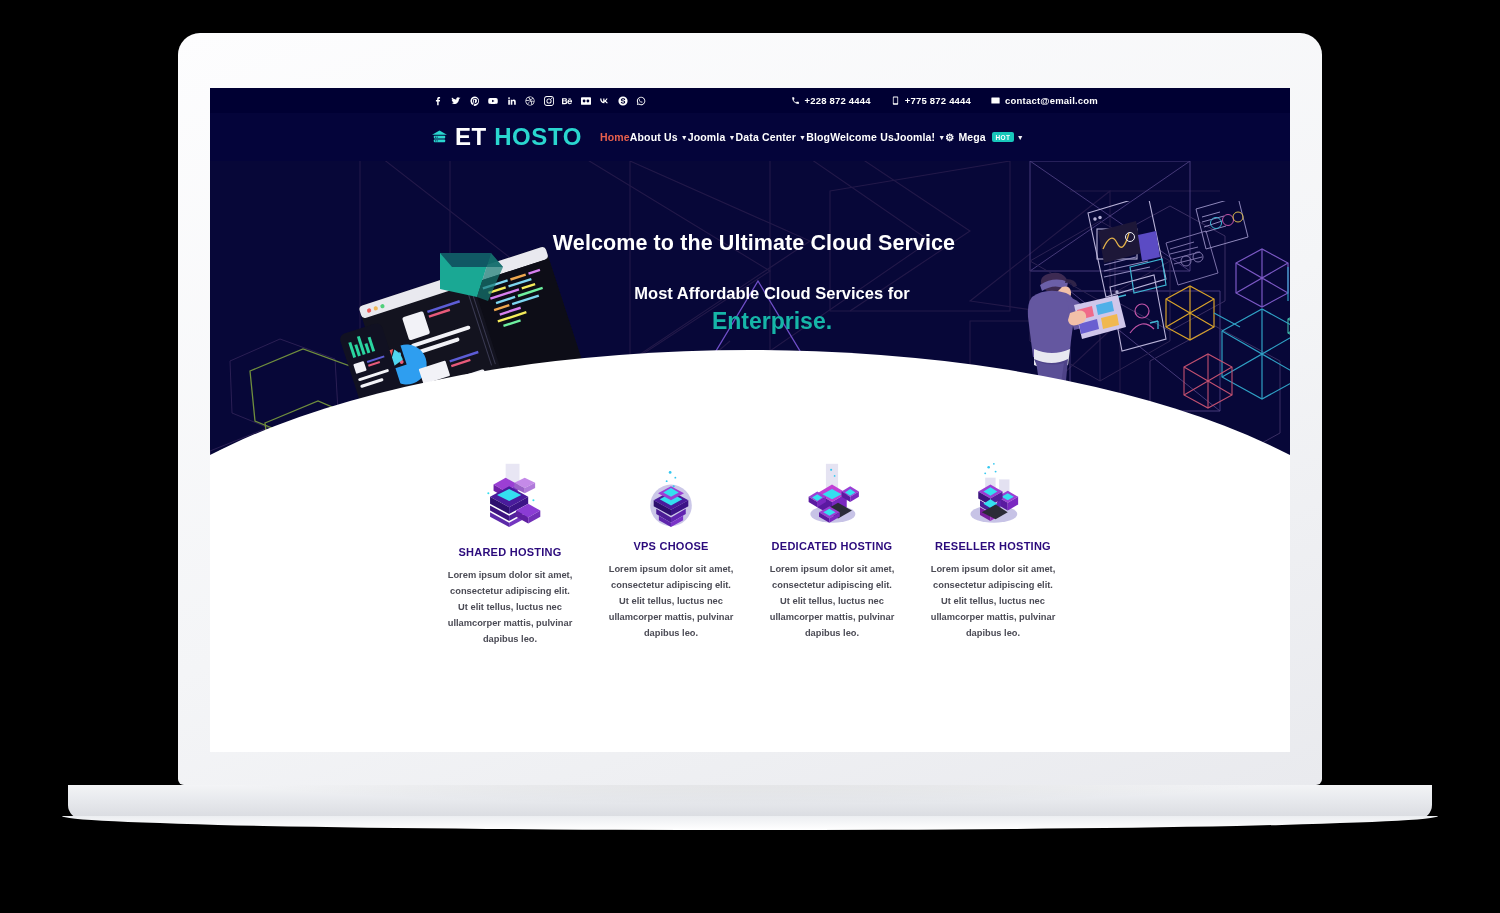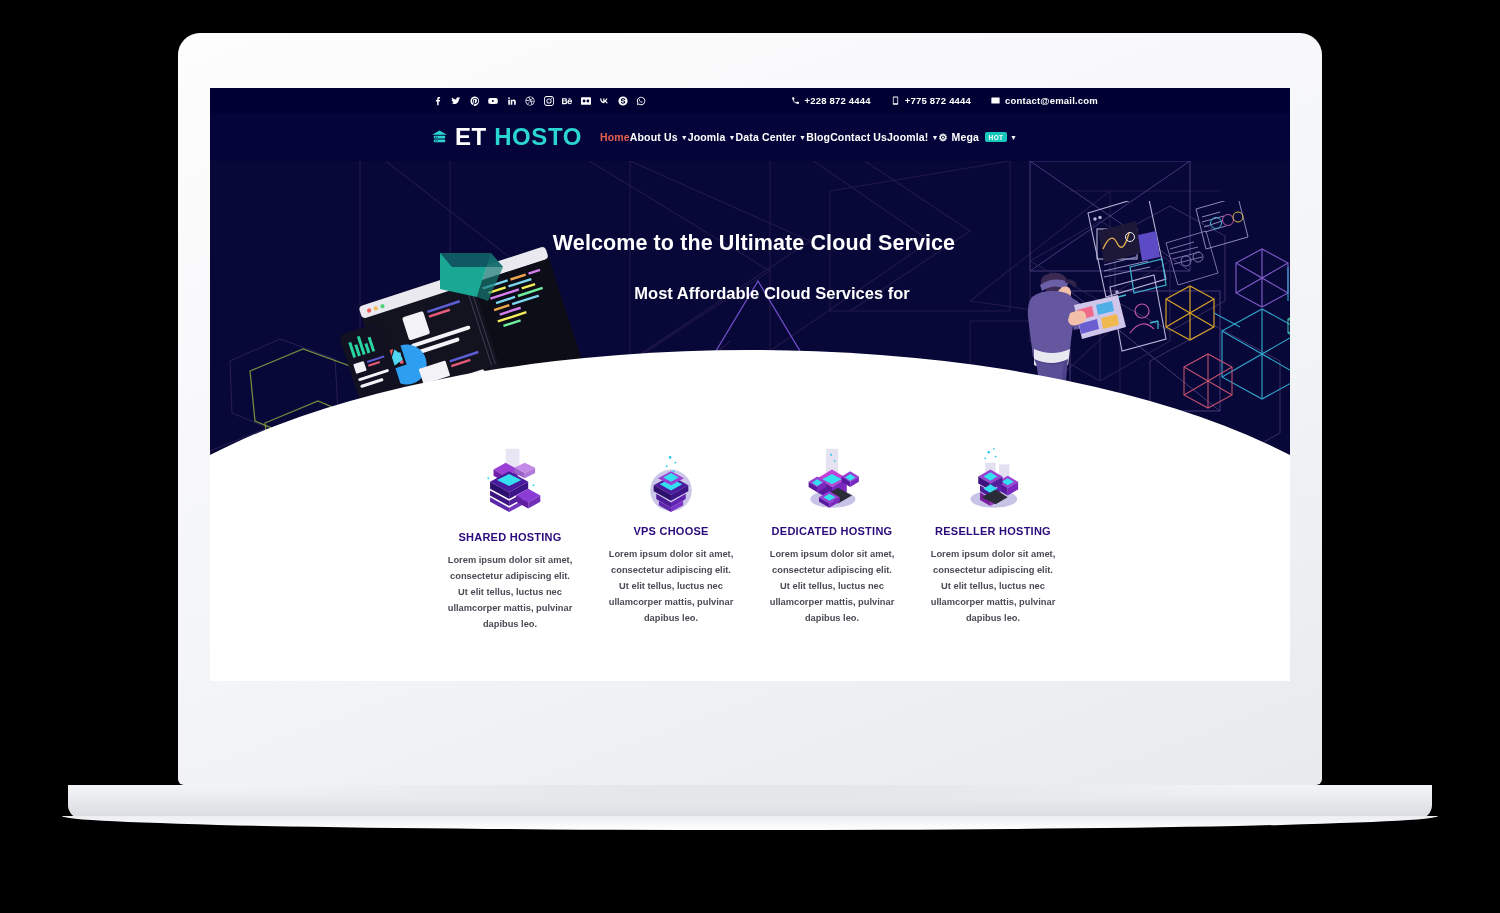--- a/index.html
+++ b/index.html
@@ -29,21 +29,21 @@
     background:linear-gradient(180deg,#dcdee3,#eef0f3);border-radius:0 0 8px 8px;
   }
   .laptop-foot{
     position:absolute;left:62px;top:816px;width:1376px;height:14px;
     background:linear-gradient(180deg,#eceef1,#ffffff);
     border-radius:0 0 50% 50% / 0 0 100% 100%;
   }
 
   
   .screen{
-    position:absolute;left:210px;top:88px;width:1080px;height:593px;
+    position:absolute;left:210px;top:88px;width:1080px;height:664px;
     background:#fff;overflow:hidden;
   }
 
   
   .topbar{position:relative;height:25px;background:#000033;display:flex;align-items:center;}
   .social{position:absolute;left:222px;top:0;height:25px;display:flex;align-items:center;gap:7.5px;}
   .social .si{width:11px;height:11px;display:flex;align-items:center;justify-content:center;
     color:#fff;font-size:9px;line-height:1;cursor:pointer;}
   .social .si svg{width:10px;height:10px;fill:#fff;display:block;}
   .contacts{position:absolute;right:192px;top:0;height:25px;display:flex;align-items:center;gap:20px;}
@@ -71,21 +71,21 @@
   .hero-bg{position:absolute;inset:0;}
   .hero-bg svg{position:absolute;inset:0;width:100%;height:100%;}
   .hero-copy{position:absolute;left:0;right:0;top:70px;text-align:center;z-index:6;}
   .hero-h1{color:#fff;font-size:21.5px;font-weight:bold;letter-spacing:.1px;margin:0 0 26px 8px;}
   .hero-h2{color:#fff;font-size:16.5px;font-weight:bold;margin:0;line-height:1.34;padding-left:44px;}
   .hero-h2 .accent{color:#16b5a8;font-size:23px;display:block;margin-top:2px;}
   .white-curve{position:absolute;left:-130px;top:262px;width:1340px;height:560px;
     background:#fff;border-radius:50% 50% 0 0 / 46% 46% 0 0;z-index:4;}
 
   
-  .cards{position:absolute;left:0;top:349px;width:1080px;height:230px;z-index:8;}
+  .cards{position:absolute;left:0;top:364px;width:1080px;height:230px;z-index:8;}
   .card{position:absolute;top:0;width:142px;background:#fff;text-align:center;padding:8px 6px 10px;
     box-sizing:border-box;cursor:pointer;}
   .card.c0{left:229px;}
   .card.c1{left:390px;}
   .card.c2{left:551px;}
   .card.c3{left:712px;}
   .card .art{height:68px;display:flex;align-items:flex-end;justify-content:center;}
   .card .art svg{display:block;}
   .card h3{color:#2b0a7c;font-size:11px;font-weight:bold;letter-spacing:.25px;margin:12px 0 10px;}
   .card.c0 h3{margin-top:18px;}
@@ -219,21 +219,21 @@
             <span class="car">▼</span>
           </span>
         <span class="mi">
             <span>Data Center</span>
             <span class="car">▼</span>
           </span>
         <span class="mi">
             <span>Blog</span>
           </span>
         <span class="mi">
-            <span>Contact Us</span>
+            <span>Welcome Us</span>
           </span>
         <span class="mi">
             <span>Joomla!</span>
             <span class="car">▼</span>
           </span>
         <span class="mi">
             <span class="gear">⚙</span>
             <span>Mega</span>
             <span class="badge-hot">HOT</span>
             <span class="car">▼</span>
@@ -453,20 +453,21 @@
             <path d="M78 230 q12 -4 16 6 q4 10 -8 14 q-14 4 -16 -6 q-2 -10 8 -14z" fill="#fff"></path>
             <path d="M86 236 q8 -4 10 4 l-12 4z" fill="#f2c0a8" opacity=".7"></path>
           </g>
         </svg>
       </div>
 
       <div class="hero-copy">
         <div class="hero-h1">Welcome to the Ultimate Cloud Service</div>
         <div class="hero-h2">
           <span>Most Affordable Cloud Services for</span>
+          <span class="accent">Enterprise.</span>
         </div>
       </div>
     </div>
 
     <div class="white-curve"></div>
 
     <div class="cards">
       <div class="card c0">
         <div class="art">
           <svg viewBox="0 0 90 76" width="78" height="66">

